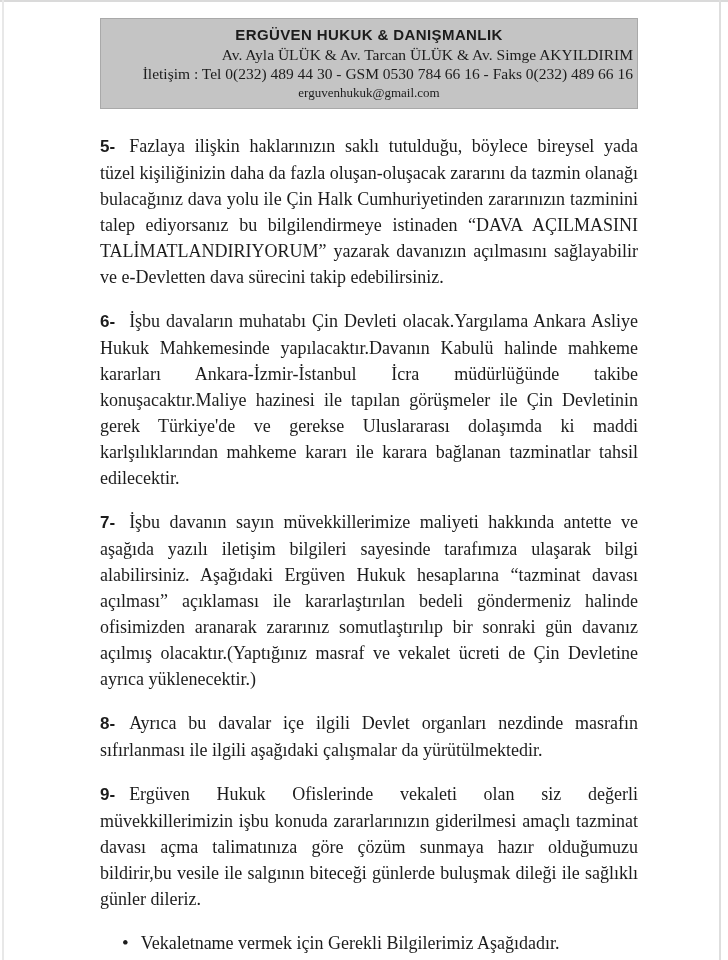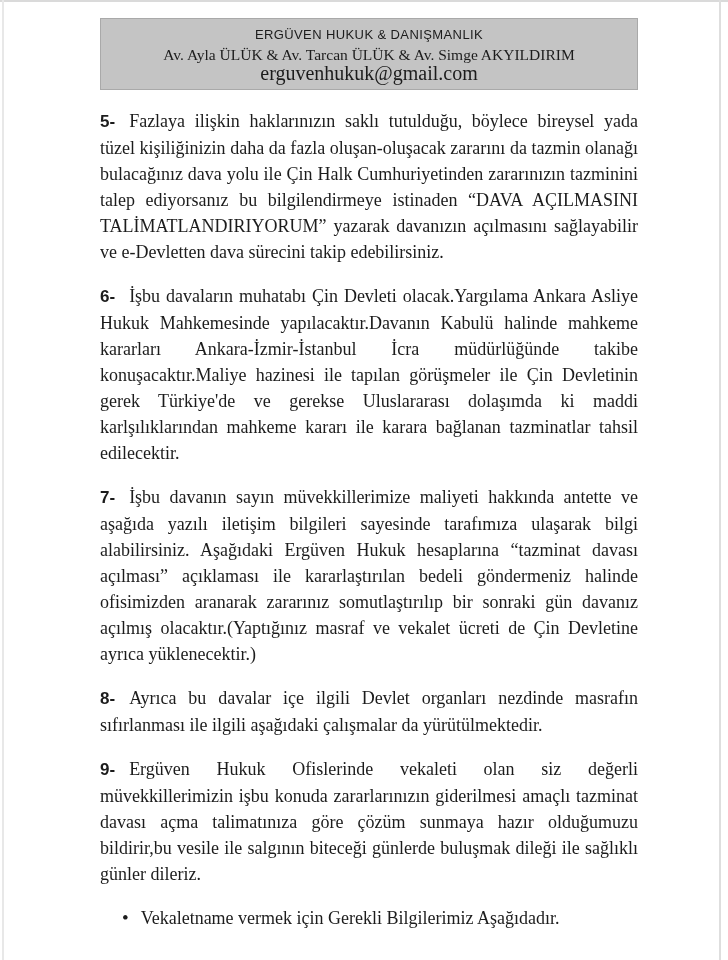--- a/index.html
+++ b/index.html
@@ -29,37 +29,37 @@
 
   
   .letterhead {
     background: #c4c4c4;
     border: 1px solid #a9a9a9;
     text-align: center;
     padding: 5px 4px 6px 4px;
   }
   .lh-title {
     font-family: "Liberation Sans", sans-serif;
-    font-weight: normal;
-    font-size: 13px;
+    font-weight: bold;
+    font-size: 15px;
     line-height: 21px;
     letter-spacing: 0.4px;
   }
-  .lh-line  { font-size: 15.5px; line-height: 19px; }
-  .lh-email { font-size: 20px; line-height: 19px; }
+  .lh-line  { font-size: 15.5px; line-height: 19px; text-align: right; }
+  .lh-email { font-size: 13px; line-height: 19px; }
 
   
   .paragraphs { margin-top: 0; }
   .para {
     margin-top: 4px;
     font-size: 18px;
     line-height: 26px;
     text-align: justify;
   }
-  .para.first { margin-top: 18px; }
+  .para.first { margin-top: 24px; }
   .para .num {
     font-family: "Liberation Sans", sans-serif;
     font-weight: bold;
     font-size: 17px;
     margin-right: 14px;
   }
 
   
   .bullet-row {
     margin-top: 8px;
@@ -81,20 +81,21 @@
 <div class="page">
   <div class="edge-top"></div>
   <div class="edge-left"></div>
   <div class="edge-right"></div>
 
   <div class="content">
 
     <div class="letterhead">
       <div class="lh-title">ERGÜVEN HUKUK &amp; DANIŞMANLIK</div>
       <div class="lh-line">Av. Ayla ÜLÜK &amp; Av. Tarcan ÜLÜK &amp; Av. Simge AKYILDIRIM</div>
+      <div class="lh-line">İletişim : Tel 0(232) 489 44 30 - GSM 0530 784 66 16 - Faks 0(232) 489 66 16</div>
       <div class="lh-email">erguvenhukuk@gmail.com</div>
     </div>
 
     <div class="paragraphs">
       <p class="para first">
         <span class="num">5-</span><span>Fazlaya ilişkin haklarınızın saklı tutulduğu, böylece bireysel yada tüzel kişiliğinizin daha da fazla oluşan-oluşacak zararını da tazmin olanağı bulacağınız dava yolu ile Çin Halk Cumhuriyetinden zararınızın tazminini talep ediyorsanız bu bilgilendirmeye istinaden “DAVA AÇILMASINI TALİMATLANDIRIYORUM” yazarak davanızın açılmasını sağlayabilir ve e-Devletten dava sürecini takip edebilirsiniz.</span>
       </p>
       <p class="para">
         <span class="num">6-</span><span>İşbu davaların muhatabı Çin Devleti olacak.Yargılama Ankara Asliye Hukuk Mahkemesinde yapılacaktır.Davanın Kabulü halinde mahkeme kararları Ankara-İzmir-İstanbul İcra müdürlüğünde takibe konuşacaktır.Maliye hazinesi ile tapılan görüşmeler ile Çin Devletinin gerek Türkiye'de ve gerekse Uluslararası dolaşımda ki maddi karlşılıklarından mahkeme kararı ile karara bağlanan tazminatlar tahsil edilecektir.</span>
       </p>

